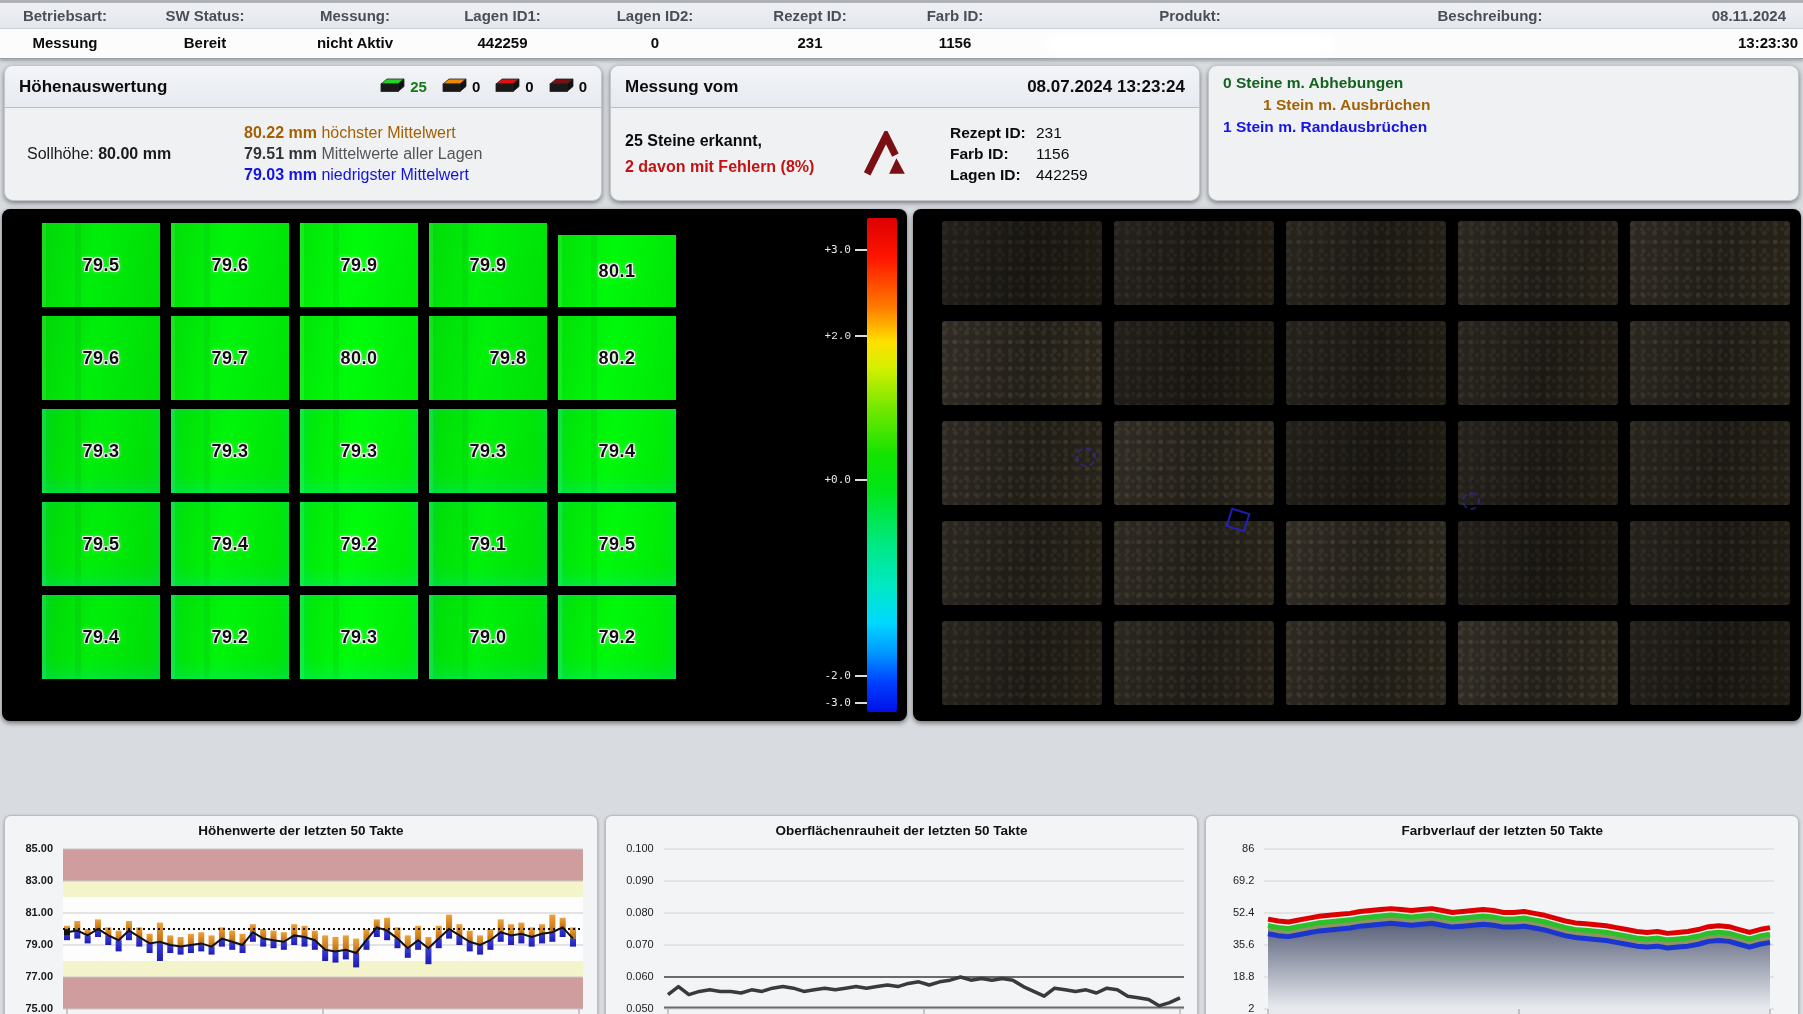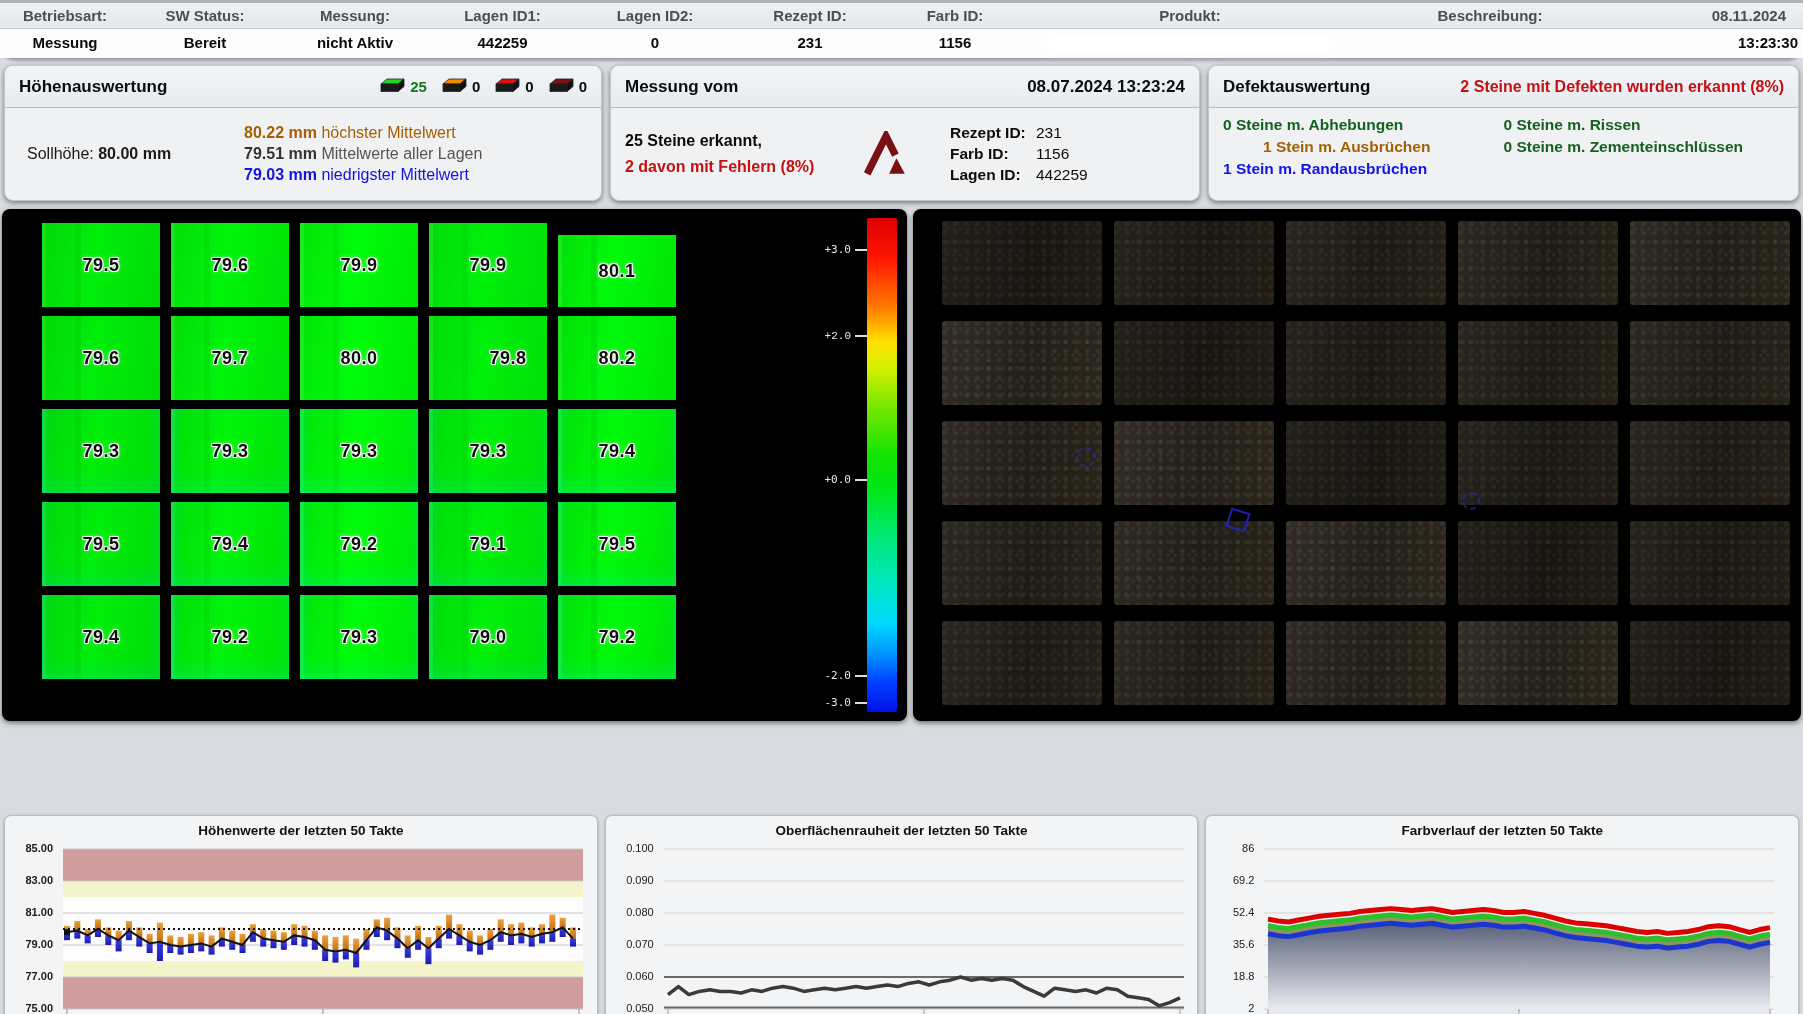--- a/index.html
+++ b/index.html
@@ -1,20 +1,20 @@
 <!DOCTYPE html>
 <html><head>
 <meta charset="utf-8">
 <style>
   * { margin:0; padding:0; box-sizing:border-box; }
   html,body { width:1803px; height:1014px; overflow:hidden; }
   body { font-family:"Liberation Sans", sans-serif; background:#d8dbdf; position:relative; }
 
   
-  .tophdr { border-bottom:1px solid #9aa0a6; background:#1d4ed8; box-shadow:0 2px 3px rgba(0,0,0,.25);border-radius:15px; }
+  .tophdr { border-bottom:1px solid #9aa0a6; background:#1d4ed8; box-shadow:0 2px 3px rgba(0,0,0,.25); }
   .tophdr .grid { display:grid; grid-template-columns:130px 150px 150px 145px 160px 150px 140px 330px 270px 175px; }
   .hrow1 { background:linear-gradient(#eef0f4,#e4e7ec); border-top:3px solid #aeb2b6; border-bottom:1px solid #c9cdd2; }
   .hcell { text-align:center; padding:4px 2px; font-size:15px; white-space:nowrap; }
   .hrow1 .hcell { color:#4b4e55; font-weight:bold; }
   .hrow2 { background:#fcfcfd; }
   .hrow2 .hcell { color:#0a0a0a; font-weight:bold; padding:5px 2px 6px; }
   .hdate,.htime { text-align:right; padding-right:14px; color:#000; font-weight:bold; }
   .smudge { display:inline-block; width:290px; height:16px; background:#fff; border-radius:8px; filter:blur(4px); vertical-align:middle; }
 
   
@@ -188,33 +188,25 @@
       </div>
       <div class="mv-ids" id="mv-ids">
           <div class="mv-idrow"><b>Rezept ID:</b><span>231</span></div>
           <div class="mv-idrow"><b>Farb ID:</b><span>1156</span></div>
           <div class="mv-idrow"><b>Lagen ID:</b><span>442259</span></div>
         </div>
     </div>
   </div>
 
   <div class="panel p3">
-    <div class="phead">
-      <span class="ptitle">Defektauswertung</span>
-      <span class="df-alert">2 Steine mit Defekten wurden erkannt (8%)</span>
-    </div>
     <div class="pbody df-body">
       <div class="df-col" id="df-col1">
           <div class="df-item" style="color: rgb(21, 97, 31);">0 Steine m. Abhebungen</div>
           <div class="df-item" style="color: #a16207; margin-left: 40px;">1 Stein m. Ausbrüchen</div>
           <div class="df-item" style="color: rgb(20, 20, 230);">1 Stein m. Randausbrüchen</div>
-        </div>
-      <div class="df-col" id="df-col2">
-          <div class="df-item" style="color: rgb(21, 97, 31);">0 Steine m. Rissen</div>
-          <div class="df-item" style="color: rgb(21, 97, 31);">0 Steine m. Zementeinschlüssen</div>
         </div>
     </div>
   </div>
 </div>
 
 <div class="imgrow">
   <div class="blackpanel bp-left">
     <div class="hm-grid" id="hm-grid">
         <div class="hm-tile" style="filter: brightness(0.97);">
           <span class="hm-val">79.5</span>

